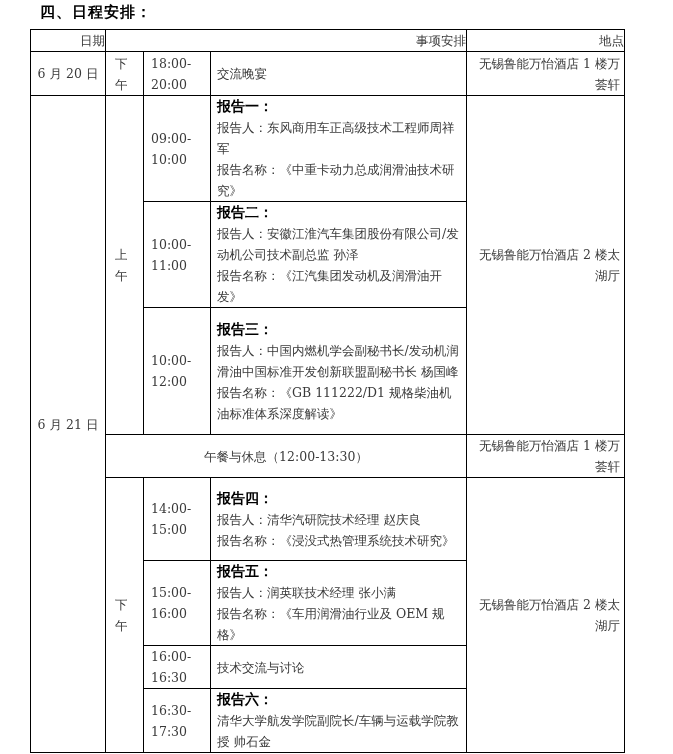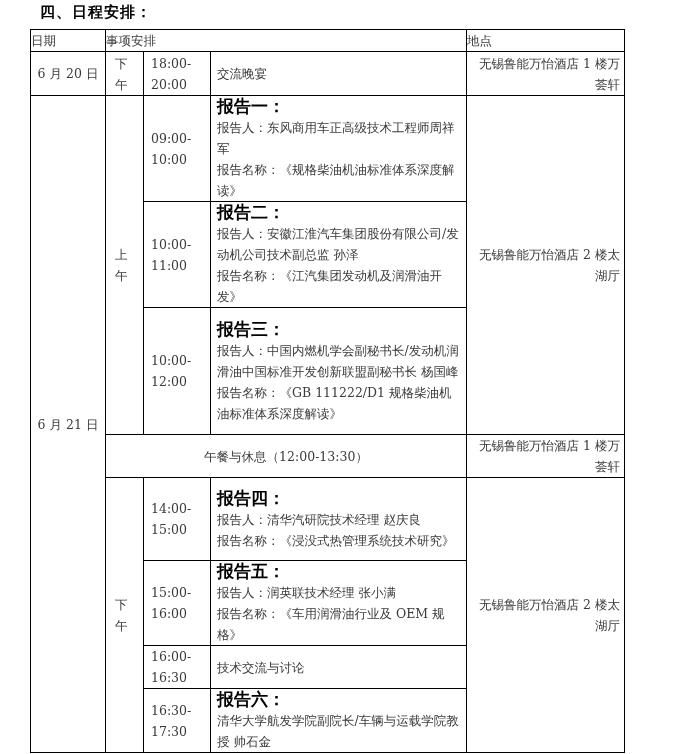--- a/index.html
+++ b/index.html
@@ -4,28 +4,28 @@
 <style>
   html, body { margin: 0; padding: 0; background: #ffffff; }
   body { width: 673px; height: 754px; position: relative; overflow: hidden;
          font-family: "DejaVu Serif", "Liberation Serif", serif; color: #3a3a3a; }
   .section-title { position: absolute; left: 40px; top: 3px; font-size: 15px; font-weight: bold;
          color: #000; font-family: "DejaVu Sans", "Liberation Sans", sans-serif; letter-spacing: 1px; }
   table.schedule { position: absolute; left: 30px; top: 29px; border-collapse: collapse;
          table-layout: fixed; width: 594px; font-size: 12.5px; }
   table.schedule td, table.schedule th { border: 1px solid #000; padding: 0; vertical-align: middle;
          line-height: 21px; font-weight: normal; }
-  th { text-align: left; color: #3a3a3a; height: 19px; }
+  th { text-align: right; color: #3a3a3a; height: 19px; }
   .c-date { text-align: center; }
   .c-period { text-align: left; padding-left: 9px !important; }
   .c-time { padding-left: 7px !important; margin-left: 20px; }
   .c-content { padding-left: 6px !important; padding-right: 4px !important; }
   .c-loc { padding-left: 5px !important; padding-right: 4px !important; text-align: right; }
   .c-center { text-align: center; margin-top: 16px; }
-  .report-head { font-weight: bold; color: #000; font-family: "DejaVu Sans", "Liberation Sans", sans-serif; font-size: 17px; }
+  .report-head { font-weight: bold; color: #000; font-family: "DejaVu Sans", "Liberation Sans", sans-serif; font-size: 14px; }
   .period-text { display: inline-block; width: 14px; line-height: 21px; }
 </style>
 </head>
 <body>
 
 <div class="section-title">四、日程安排：</div>
 
 <table class="schedule">
   <colgroup>
     <col style="width:75px">
@@ -56,21 +56,21 @@
   <tr style="height:104px">
     <td class="c-date" rowspan="9">6 月 21 日</td>
     <td class="c-period" rowspan="3"><span class="period-text">上午</span></td>
     <td class="c-time">
       <div>09:00-</div>
       <div>10:00</div>
     </td>
     <td class="c-content">
       <div class="report-head">报告一：</div>
       <div>报告人：东风商用车正高级技术工程师周祥军</div>
-      <div>报告名称：《规格柴油机油标准体系深度解读》</div>
+      <div>报告名称：《中重卡动力总成润滑油技术研究》</div>
     </td>
     <td class="c-loc" rowspan="3">无锡鲁能万怡酒店 2 楼太湖厅</td>
   </tr>
 
   <tr style="height:103px">
     <td class="c-time">
       <div>10:00-</div>
       <div>11:00</div>
     </td>
     <td class="c-content">

